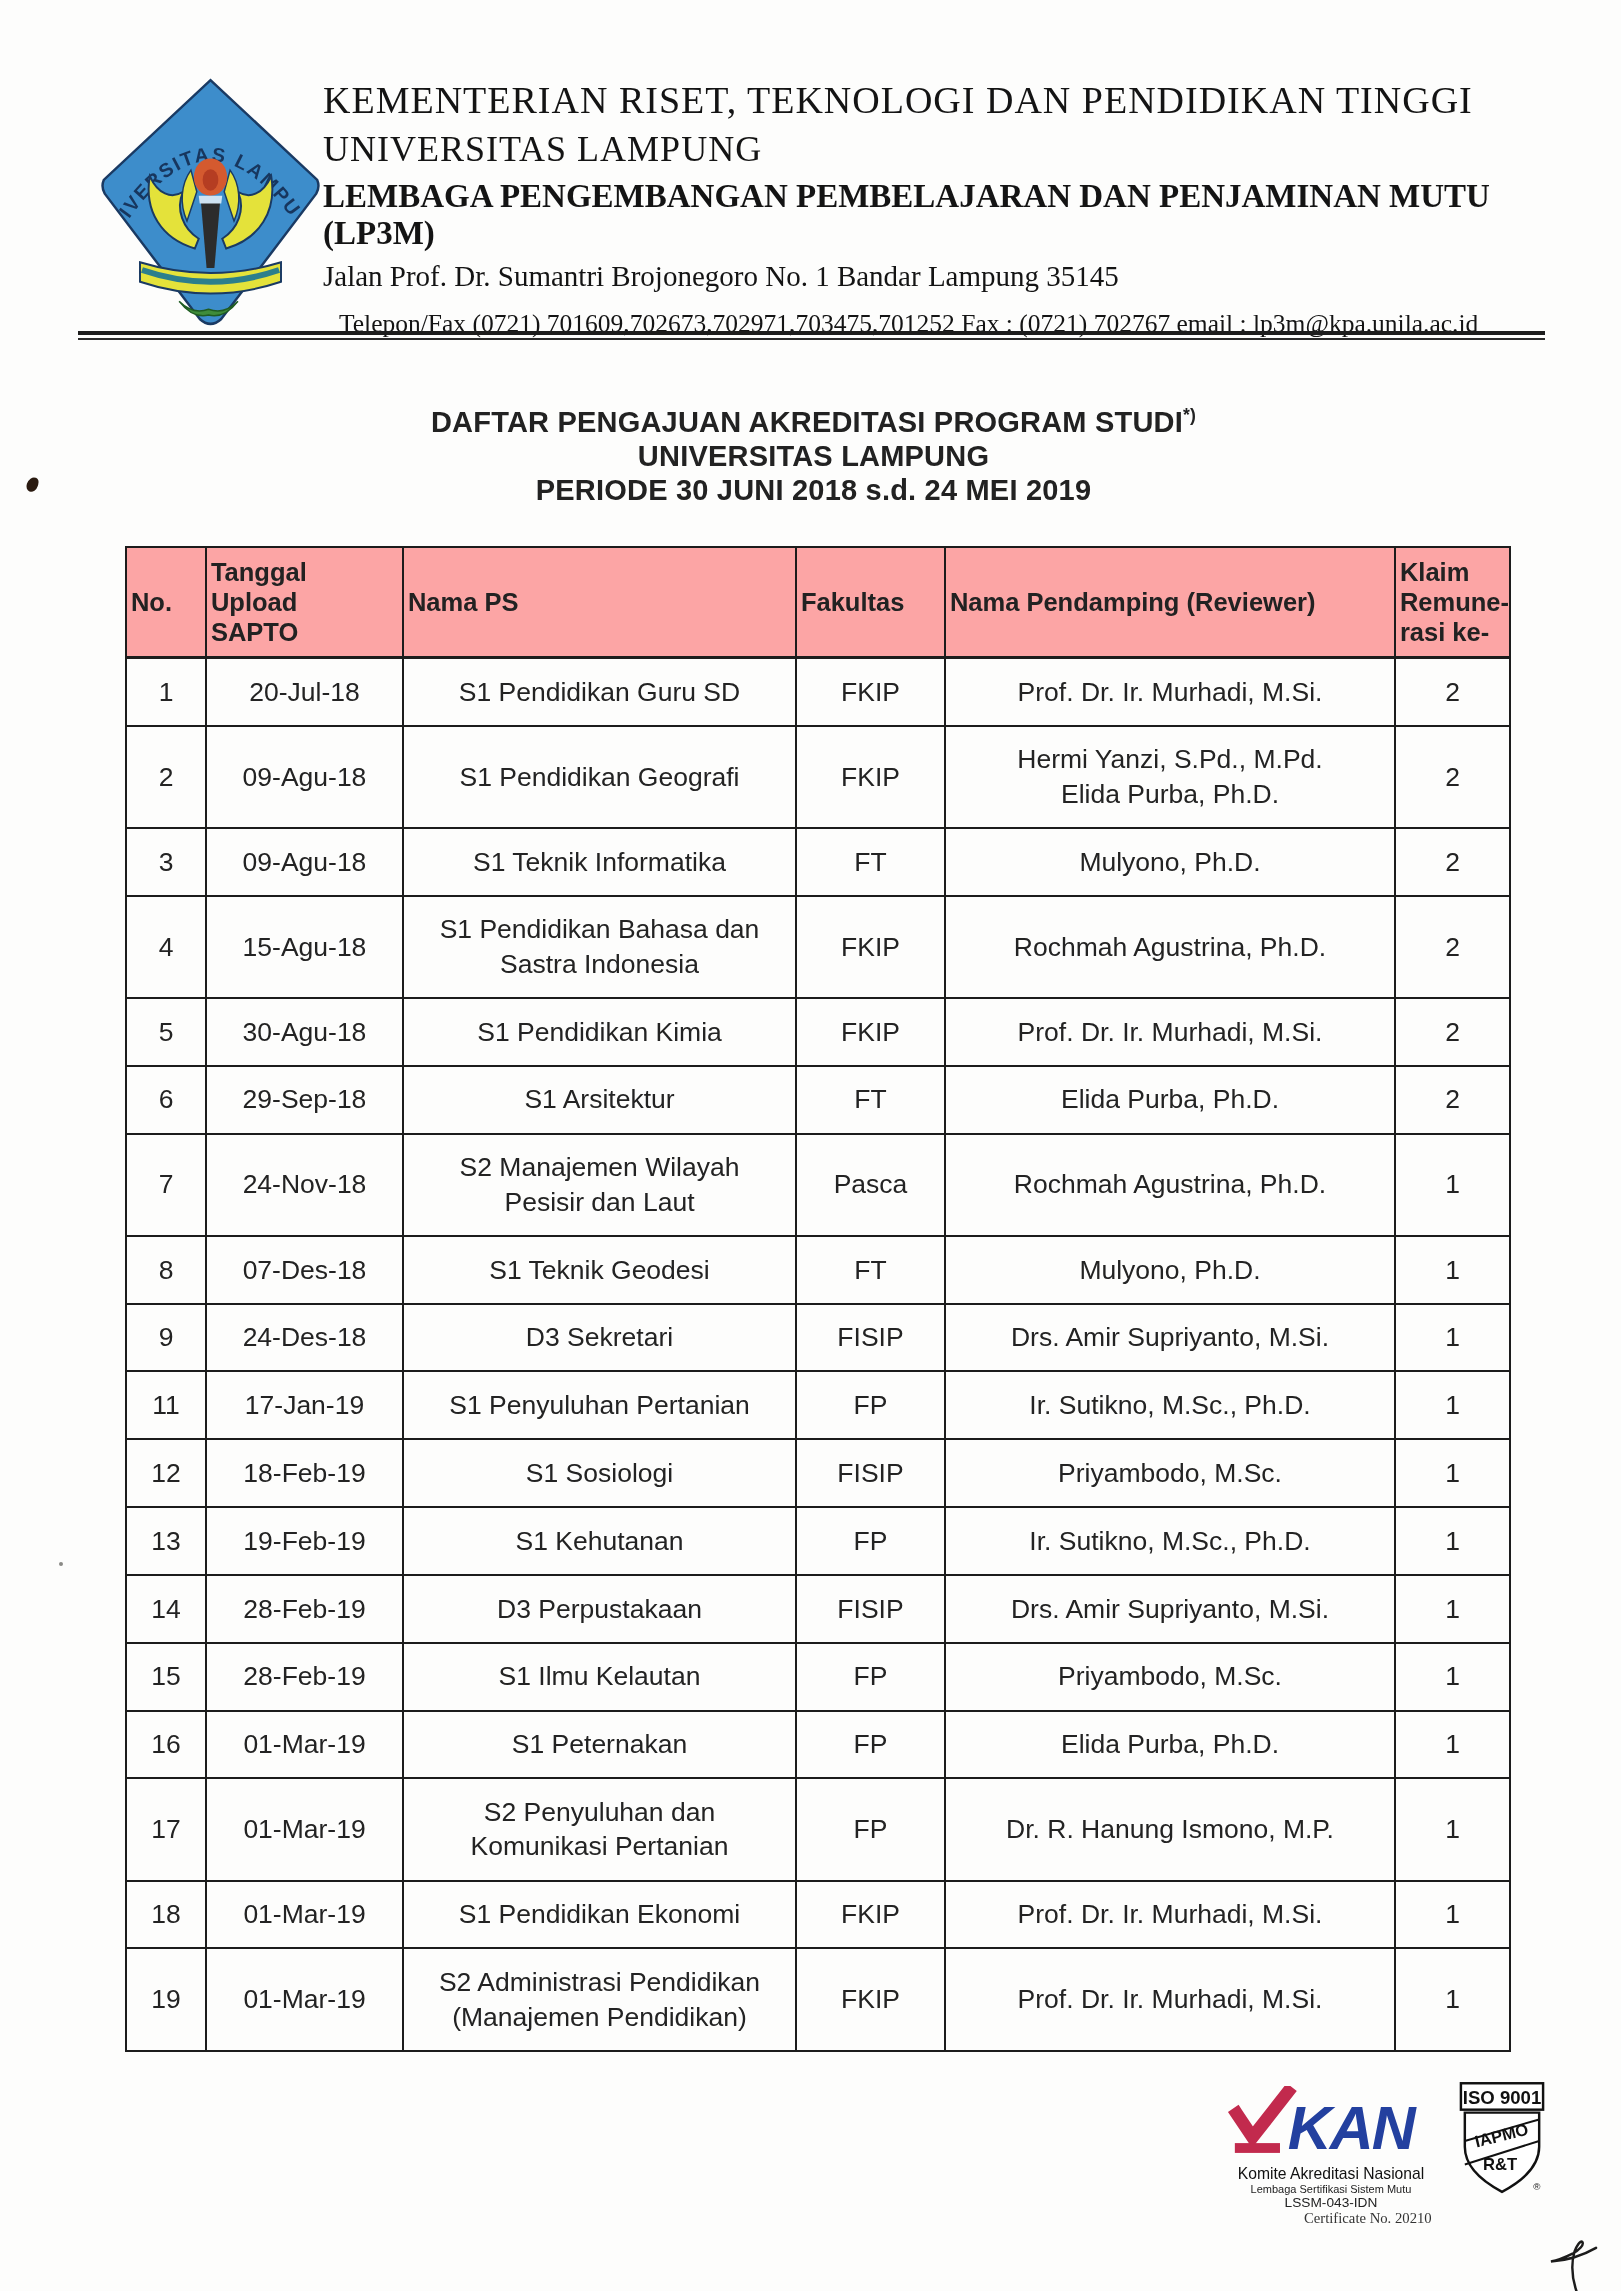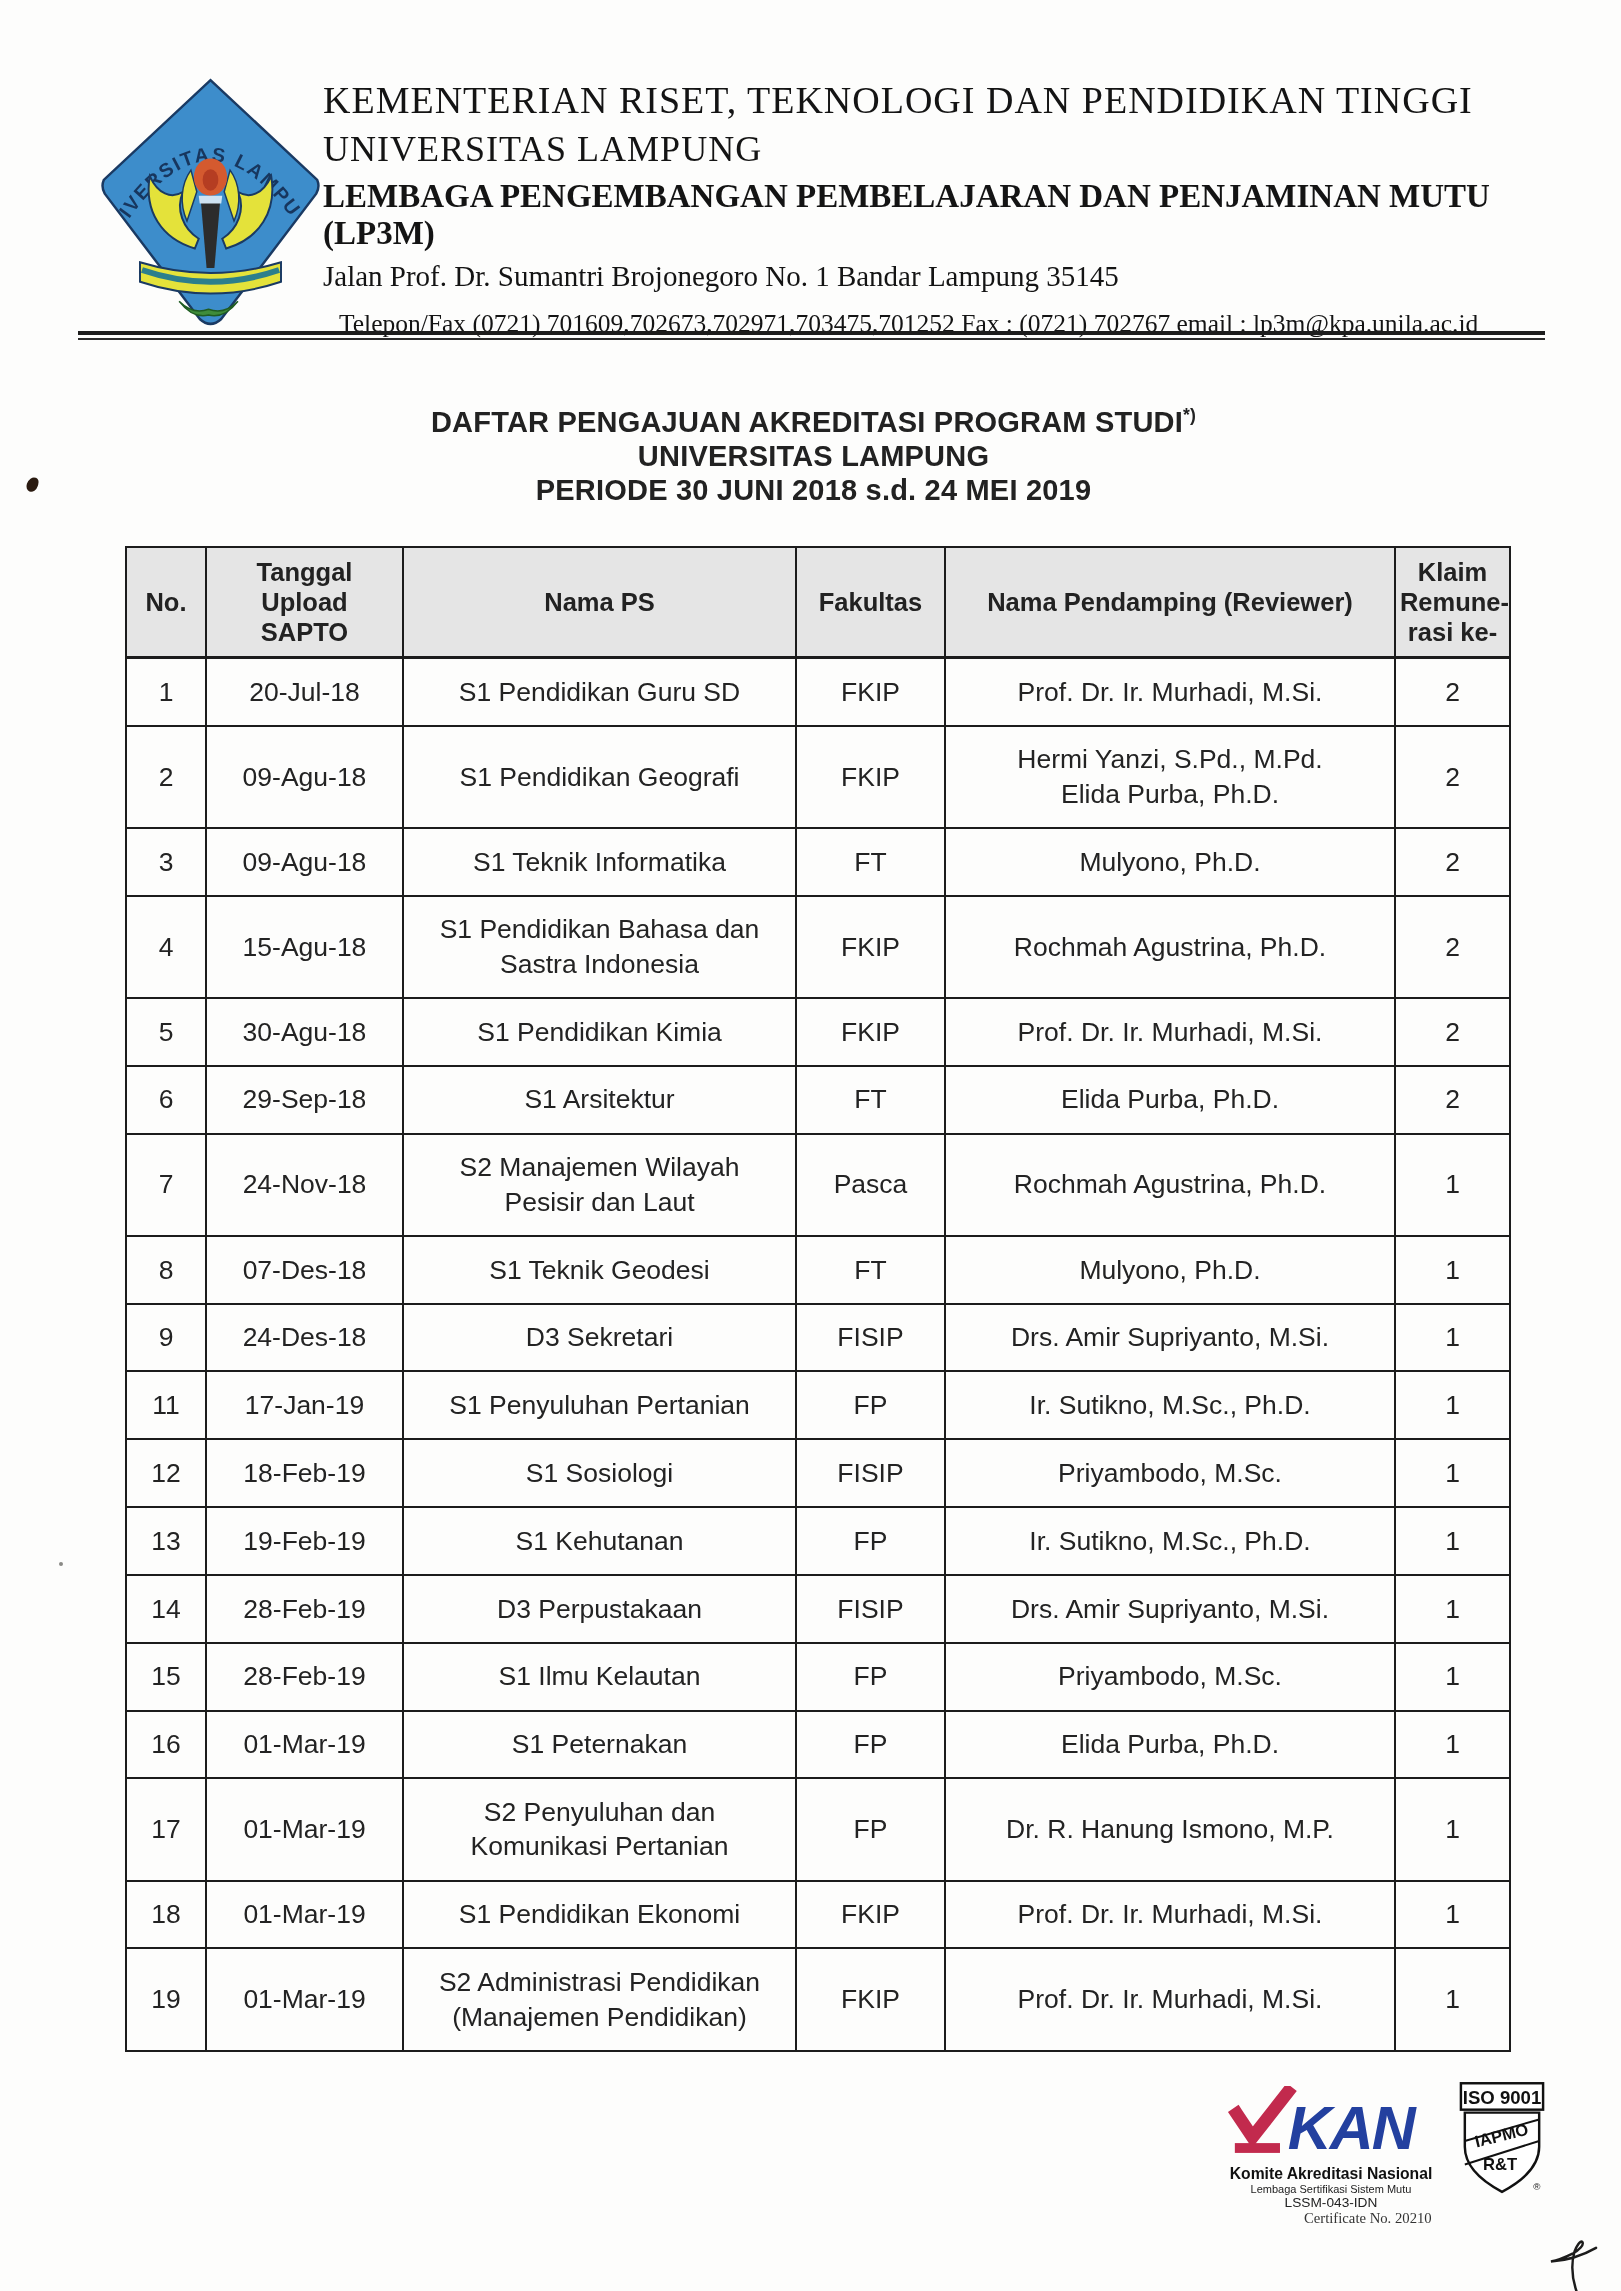--- a/index.html
+++ b/index.html
@@ -34,32 +34,32 @@
     letter-spacing:0.2px;
   }
   .doc-title sup { font-size:17.6px; }
 
   
   .table-wrap { position:absolute; left:125px; top:546px; width:1384px; }
   table.main { border-collapse:collapse; width:100%; table-layout:fixed;
                border:2.9px solid #1c1c1c; }
   th, td { border:2px solid #1c1c1c; white-space:pre-line; }
   thead th {
-    background:#e5e5e5; font-weight:bold; font-size:25.5px; line-height:1.18;
-    padding:8.8px 3.9px; text-align:center; border-bottom:3.9px solid #1c1c1c;
+    background:#fca5a5; font-weight:bold; font-size:25.5px; line-height:1.18;
+    padding:8.8px 3.9px; text-align:left; border-bottom:3.9px solid #1c1c1c;
     color:#222;
   }
   tbody td {
     font-size:26.5px; line-height:1.3; text-align:center;
     padding:15.7px 7.8px; color:#232323; background:#fdfdfc;
   }
 
   
   .kan-block { position:absolute; left:1225px; top:2086px; width:212px; text-align:center; }
-  .kan-line1 { font-size:15.7px; font-weight:bold; color:#111; margin-top:2px; }
+  .kan-line1 { font-size:15.7px; font-weight:normal; color:#111; margin-top:2px; }
   .kan-line2 { font-size:11px; color:#222; }
   .kan-line3 { font-size:13.7px; color:#222; }
   .iso-badge { position:absolute; left:1457px; top:2080px;text-align:right; }
   .certificate {
     position:absolute; left:1304px; top:2210px; width:216px;
     font-family:"Liberation Serif", serif; font-size:14.7px; color:#333;
   }
   .pen-mark { position:absolute; left:1547px; top:2238px; }
 
   

